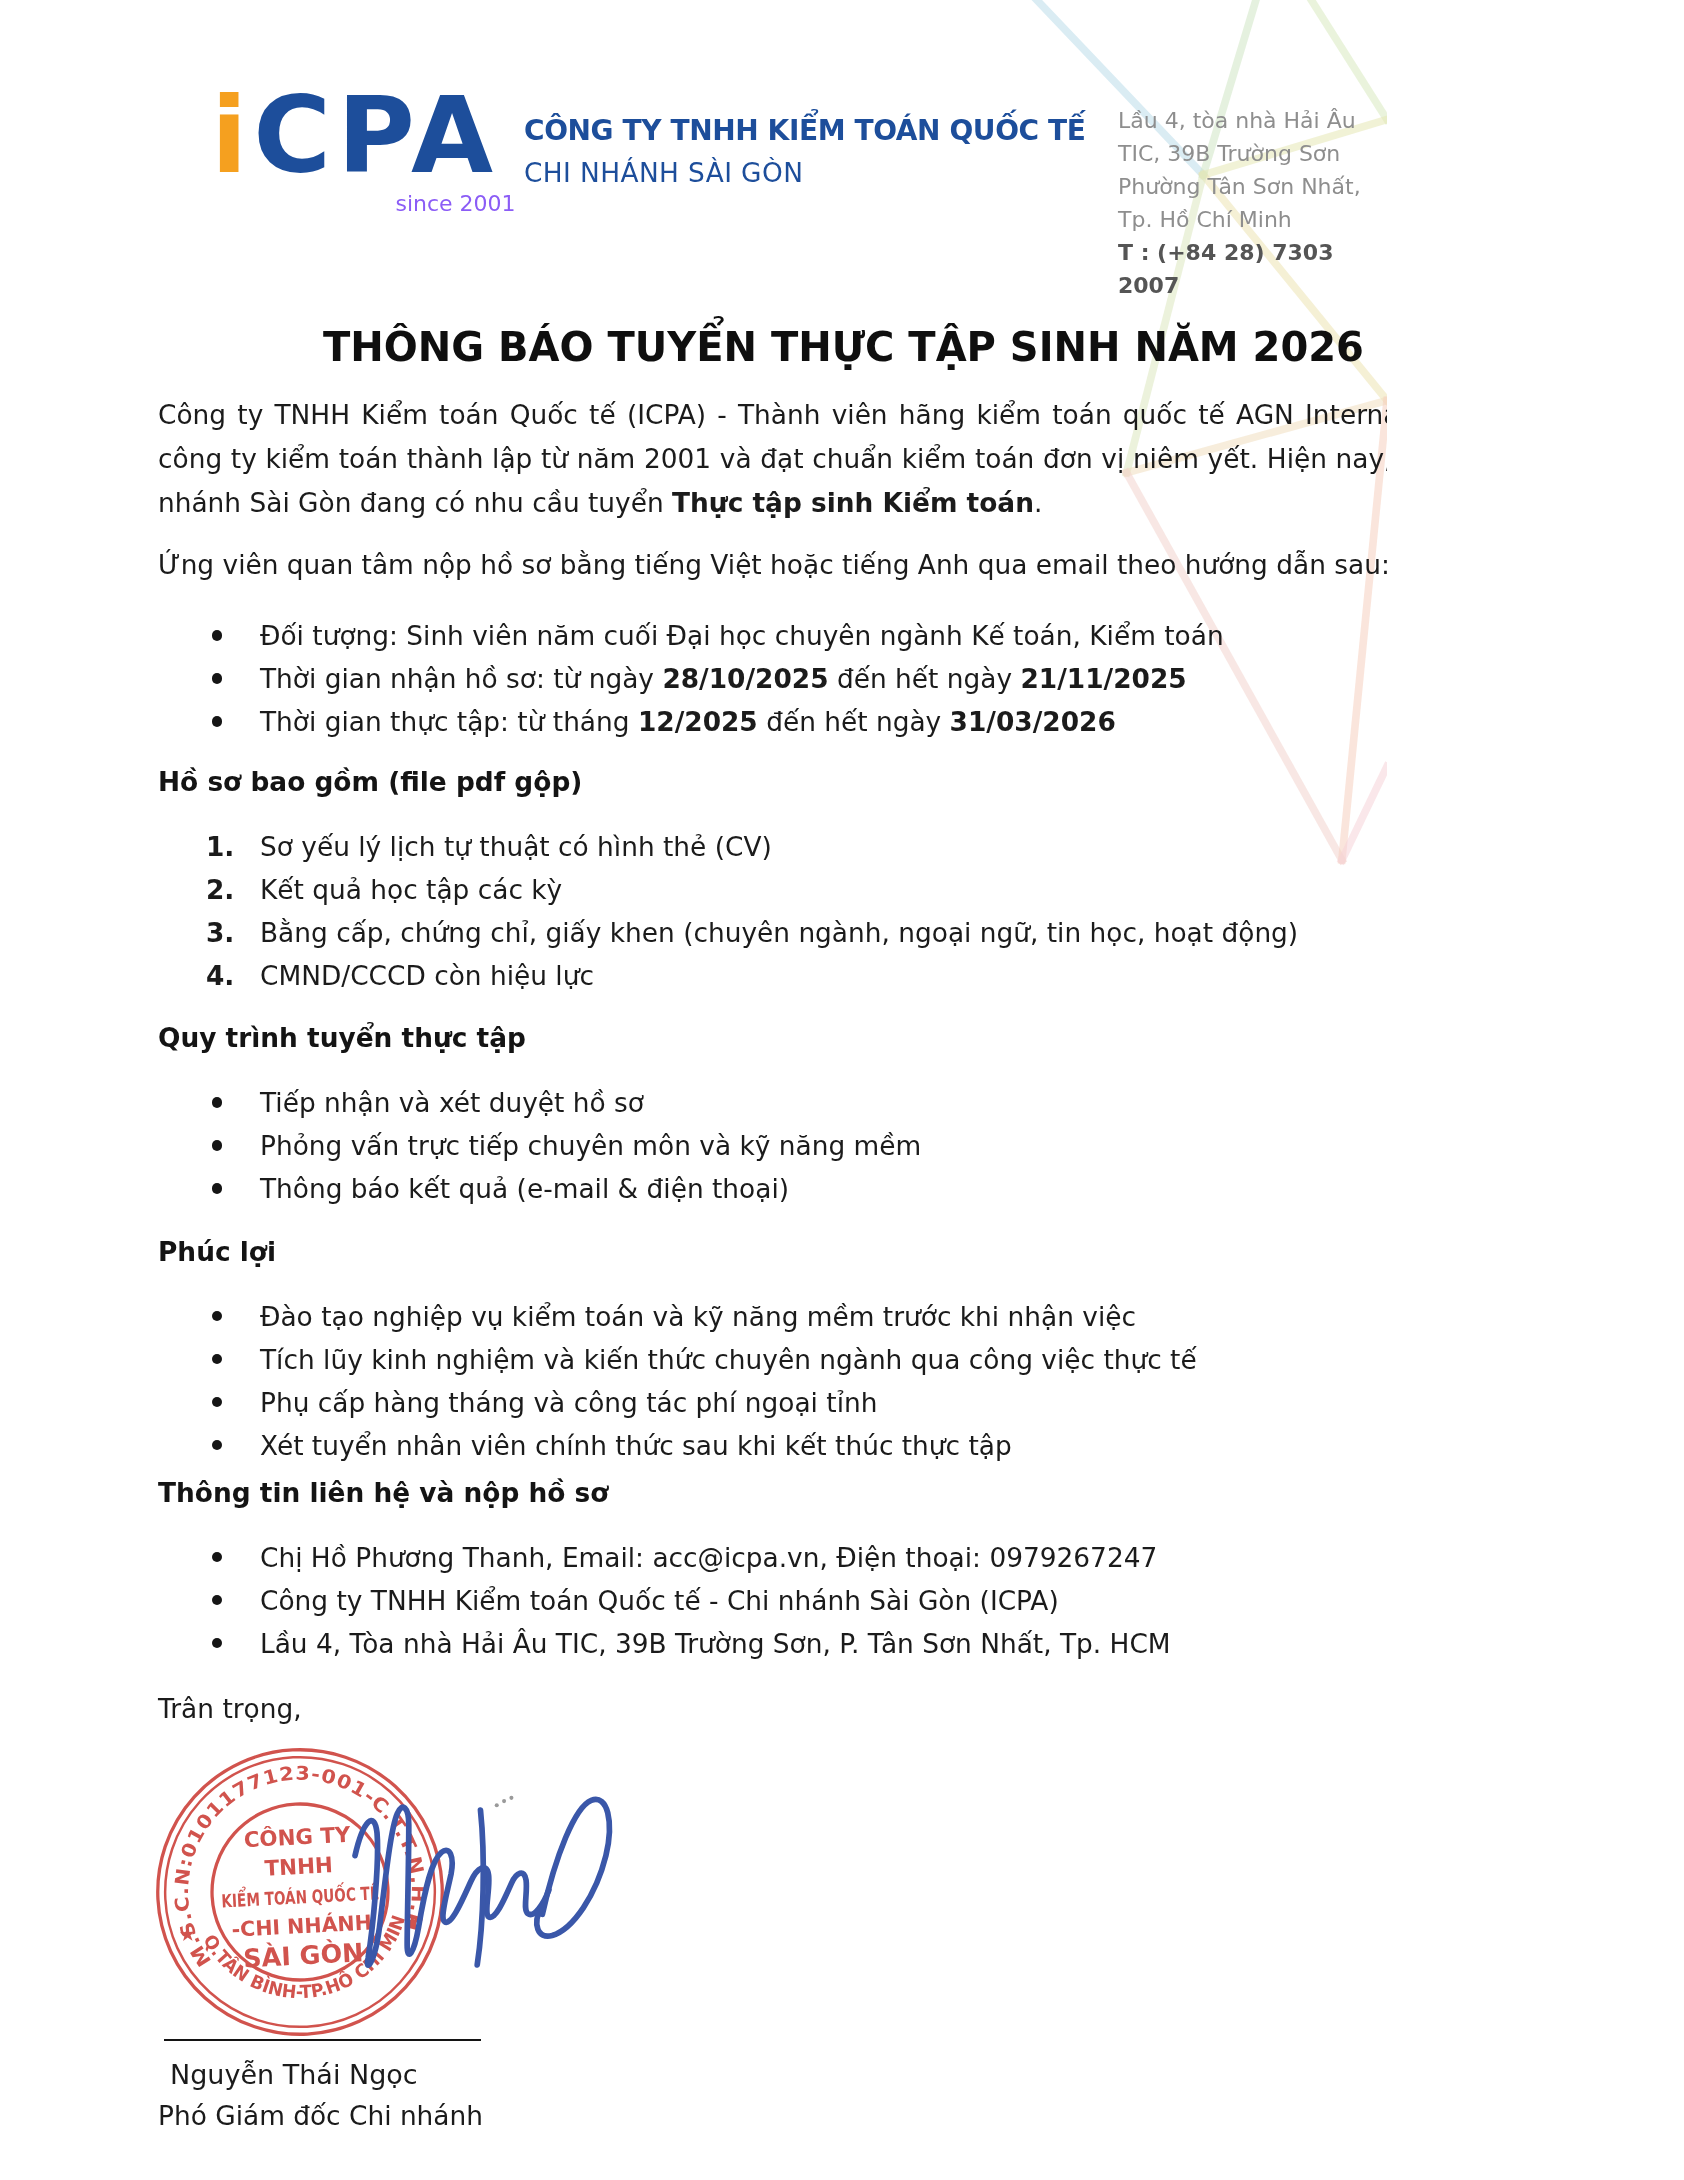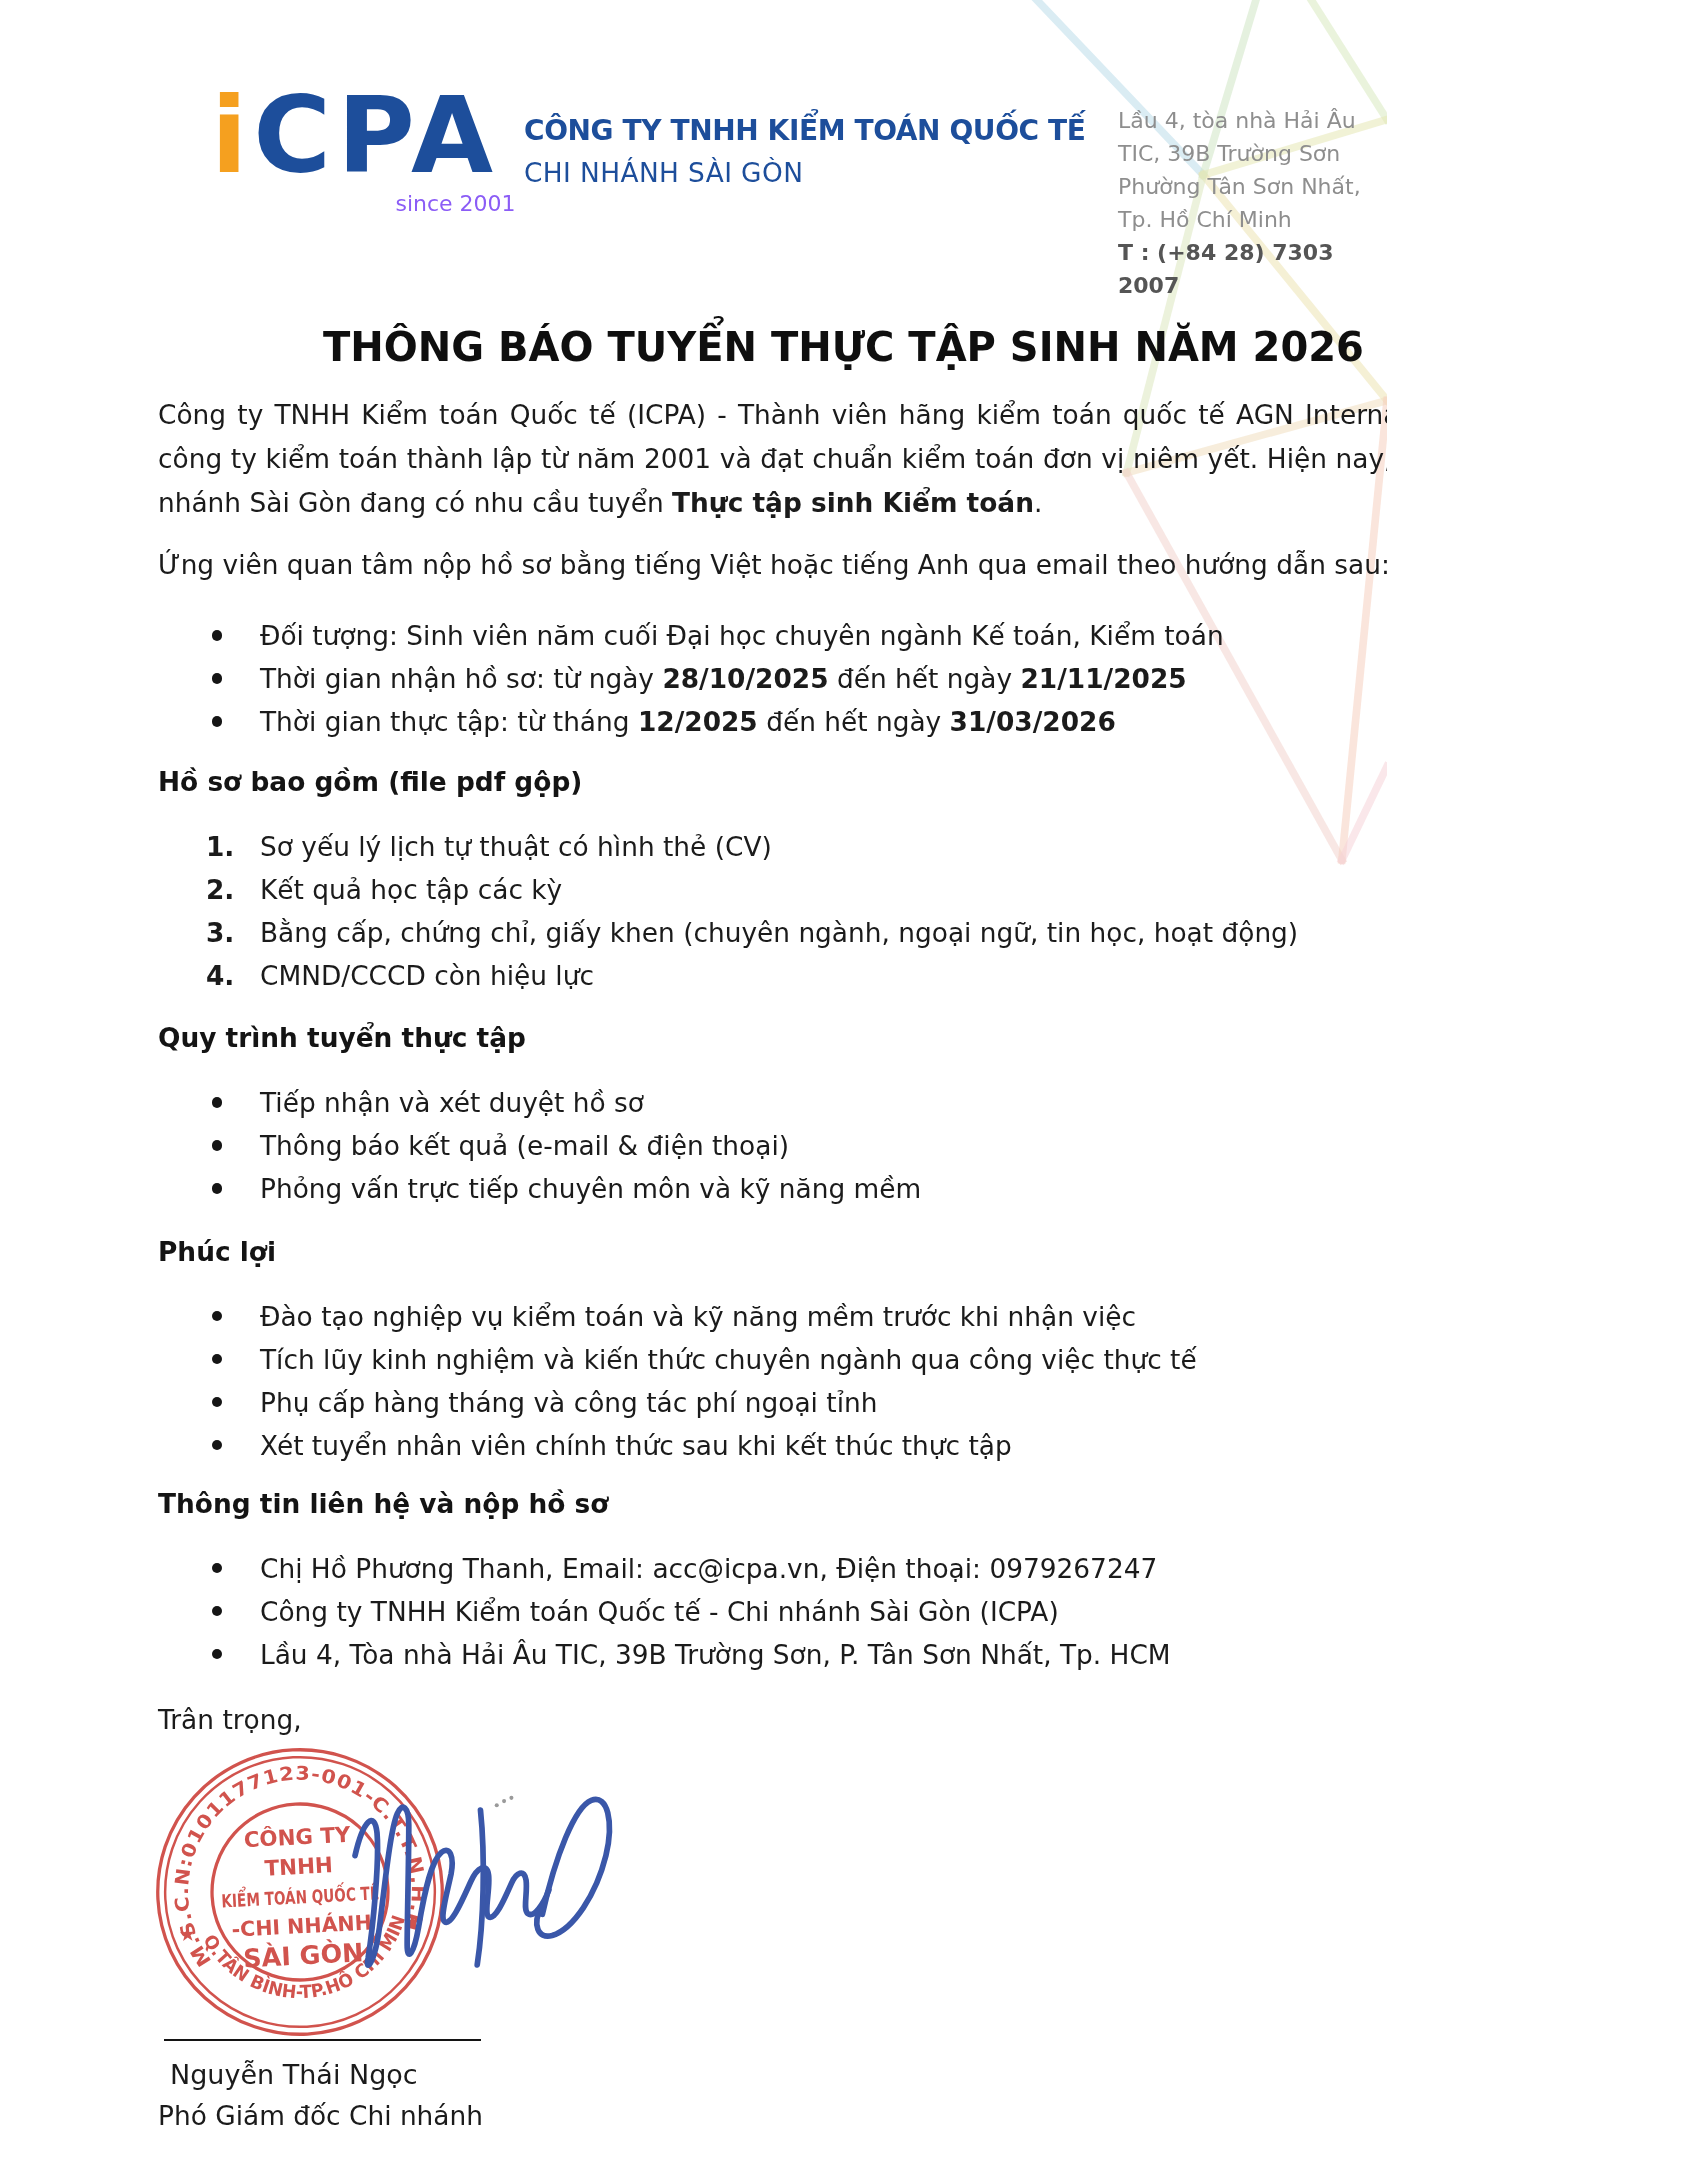--- a/index.html
+++ b/index.html
@@ -29,21 +29,21 @@
   .title{margin:0;font-size:40px;line-height:51px;font-weight:bold;text-align:center;color:#0f0f0f;letter-spacing:0px;}
   .p1{margin:20.4px 0 0;text-align:justify;}
   .p2{margin:18px 0 0;}
   h2{margin:0;font-size:26.4px;line-height:44px;font-weight:bold;color:#141414;}
   ul,ol{margin:0;padding:0;list-style:none;}
   li{position:relative;padding-left:102px;line-height:43px;}
   li .dot{position:absolute;left:54px;top:16px;width:10.2px;height:10.2px;border-radius:50%;background:#151515;}
   li .num{position:absolute;left:48px;font-weight:bold;}
   .b{font-weight:bold;}
   .mt20{margin-top:17px}.mt22{margin-top:19px}.mt23{margin-top:19.6px}
-  .mt24{margin-top:15px}.mt25{margin-top:21px}.mt32{margin-top:27px}
+  .mt24{margin-top:4px}.mt25{margin-top:21px}.mt32{margin-top:27px}
   .closing{margin:22px 0 0;}
   
   .stamp{position:absolute;left:152px;top:1744px;width:296px;height:296px;opacity:0.95;}
   .sig{position:absolute;left:342px;top:1756px;width:281px;height:223px;}
   .sig-line{position:absolute;left:164px;top:2039px;width:317px;border-top:2.6px solid #141414;}
   .sig-name{position:absolute;left:170px;top:2053px;font-size:27px;line-height:43px;}
   .sig-role{position:absolute;left:158px;top:2094px;font-size:26.4px;line-height:43px;}
 </style>
 </head>
 <body>
@@ -97,22 +97,22 @@
     <ol class="mt25">
         <li><span class="num">1.</span><span>Sơ yếu lý lịch tự thuật có hình thẻ (CV)</span></li>
         <li><span class="num">2.</span><span>Kết quả học tập các kỳ</span></li>
         <li><span class="num">3.</span><span>Bằng cấp, chứng chỉ, giấy khen (chuyên ngành, ngoại ngữ, tin học, hoạt động)</span></li>
         <li><span class="num">4.</span><span>CMND/CCCD còn hiệu lực</span></li>
       </ol>
 
     <h2 class="mt22">Quy trình tuyển thực tập</h2>
     <ul class="mt25">
         <li><span class="dot"></span><span>Tiếp nhận và xét duyệt hồ sơ</span></li>
+        <li><span class="dot"></span><span>Phỏng vấn trực tiếp chuyên môn và kỹ năng mềm</span></li>
         <li><span class="dot"></span><span>Thông báo kết quả (e-mail &amp; điện thoại)</span></li>
-        <li><span class="dot"></span><span>Phỏng vấn trực tiếp chuyên môn và kỹ năng mềm</span></li>
       </ul>
 
     <h2 class="mt23">Phúc lợi</h2>
     <ul class="mt25">
         <li><span class="dot"></span><span>Đào tạo nghiệp vụ kiểm toán và kỹ năng mềm trước khi nhận việc</span></li>
         <li><span class="dot"></span><span>Tích lũy kinh nghiệm và kiến thức chuyên ngành qua công việc thực tế</span></li>
         <li><span class="dot"></span><span>Phụ cấp hàng tháng và công tác phí ngoại tỉnh</span></li>
         <li><span class="dot"></span><span>Xét tuyển nhân viên chính thức sau khi kết thúc thực tập</span></li>
       </ul>
 

